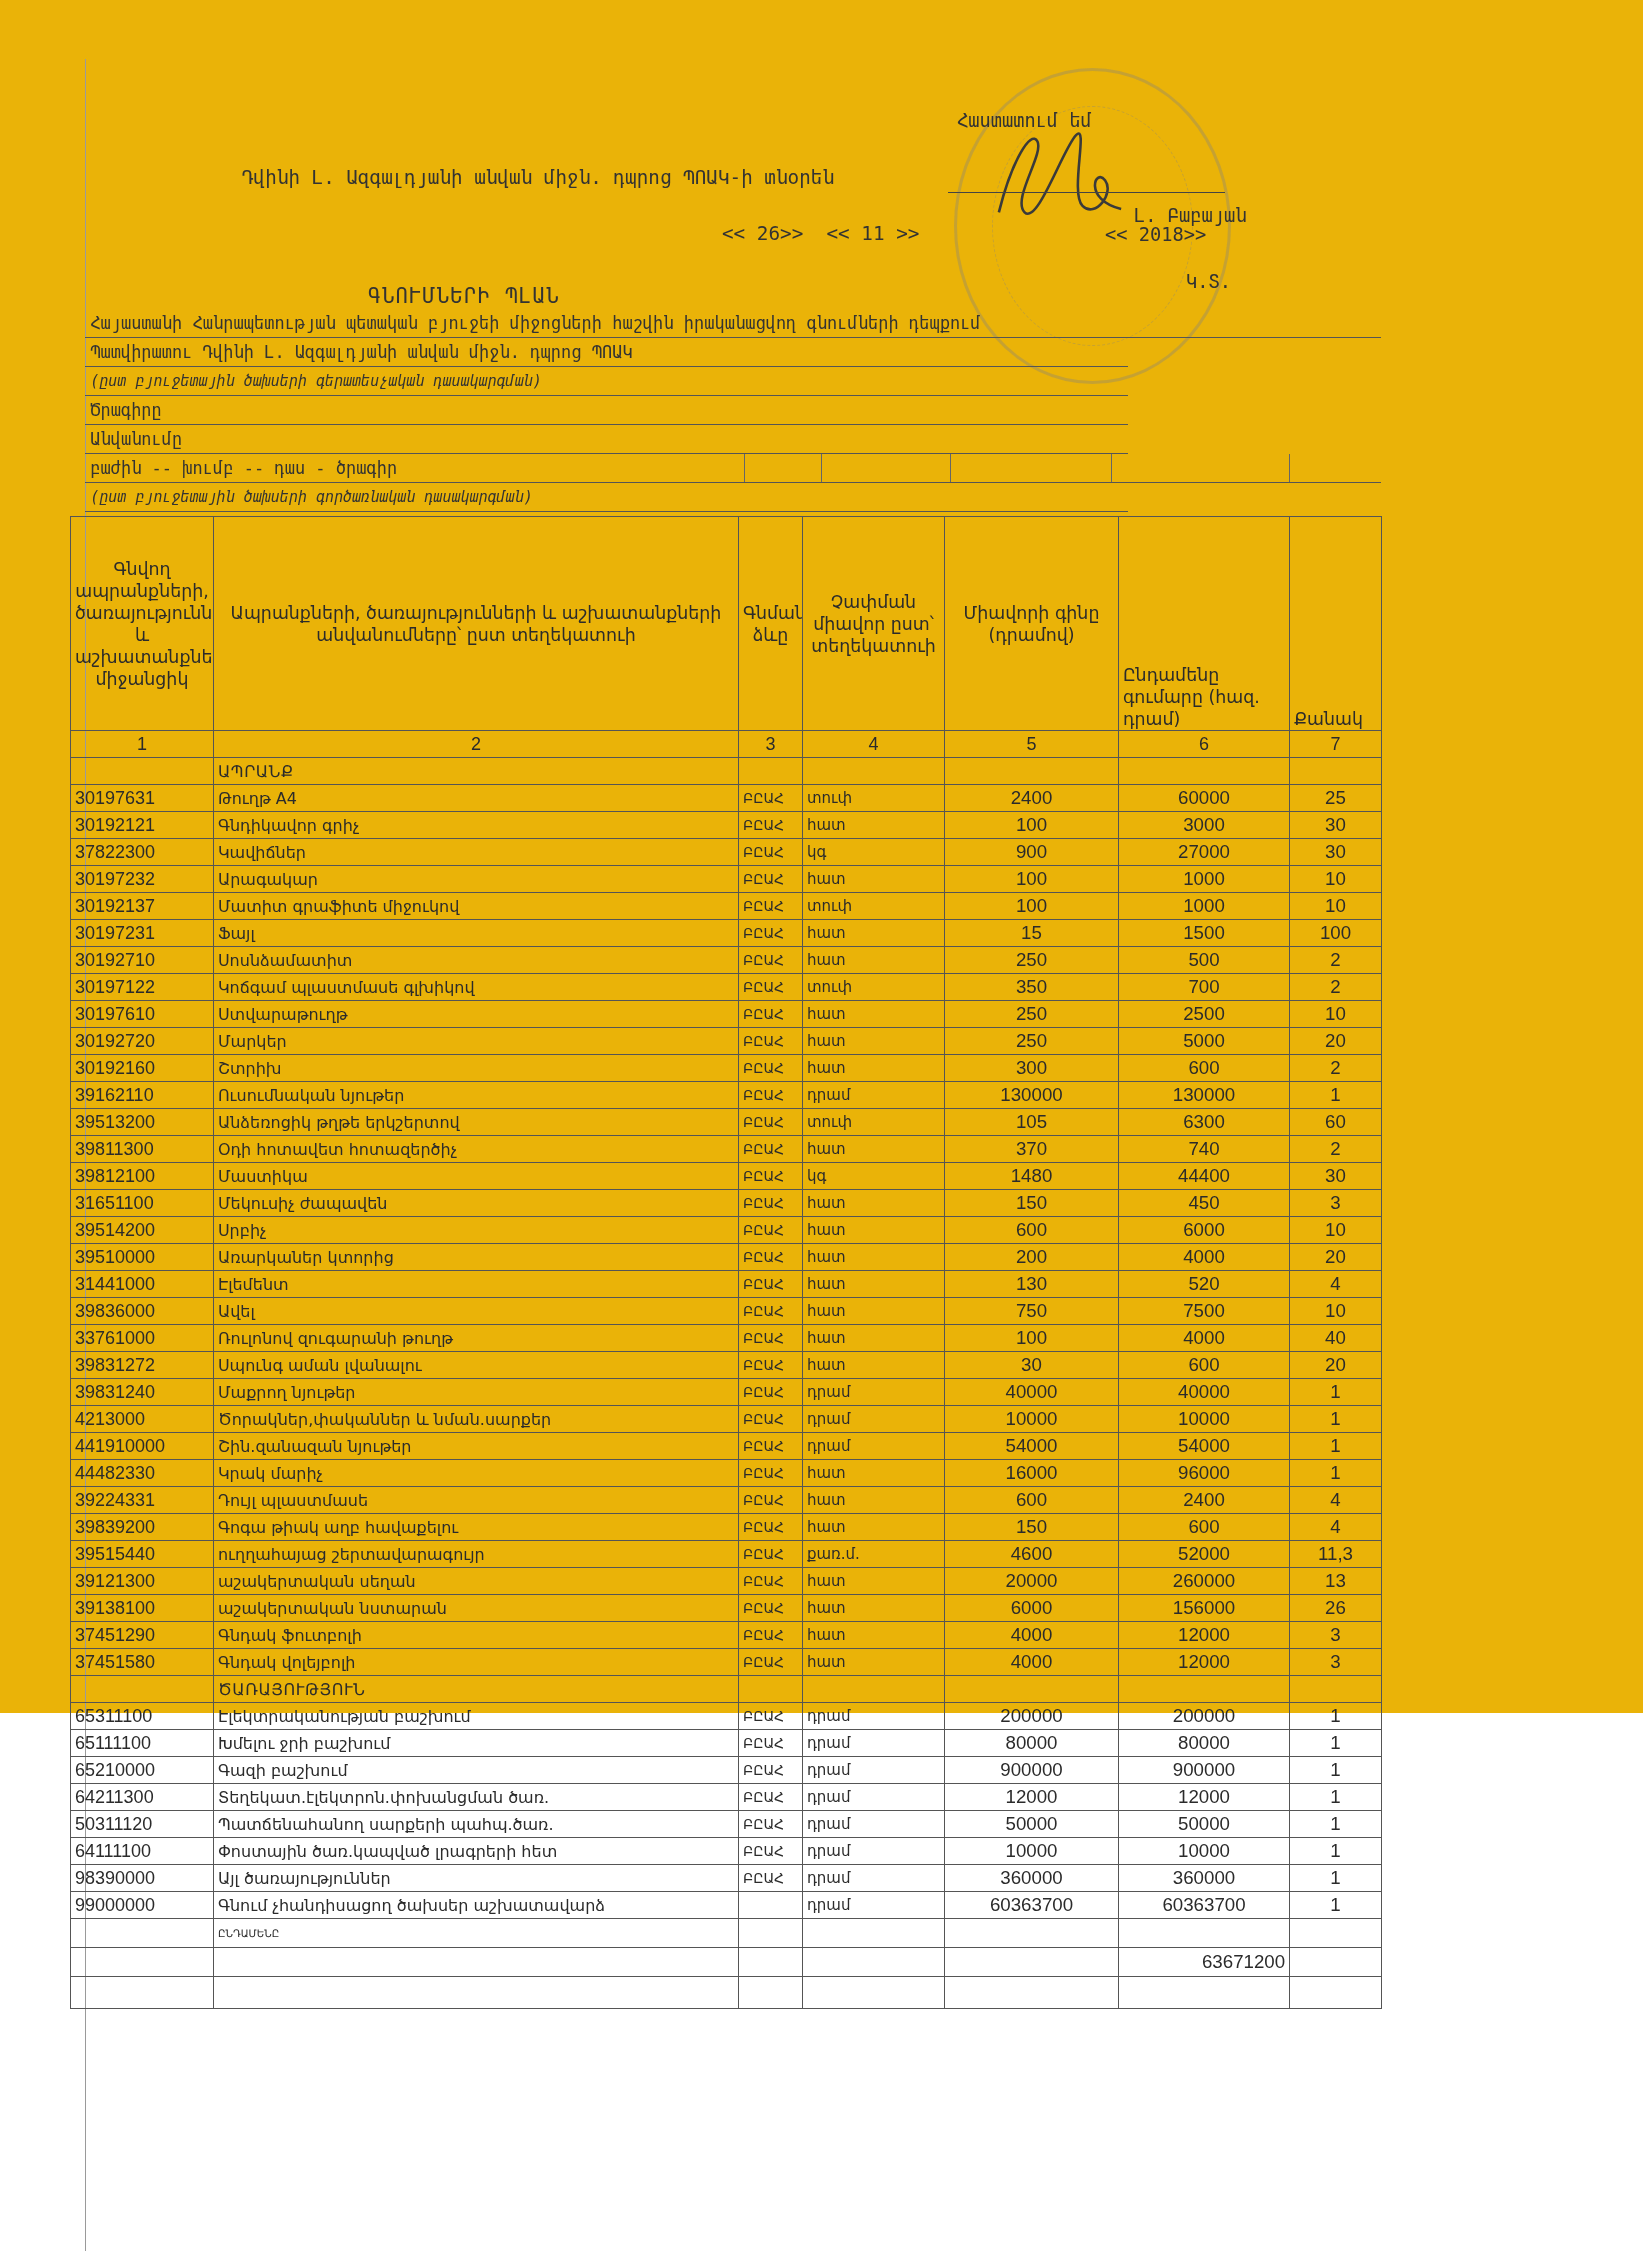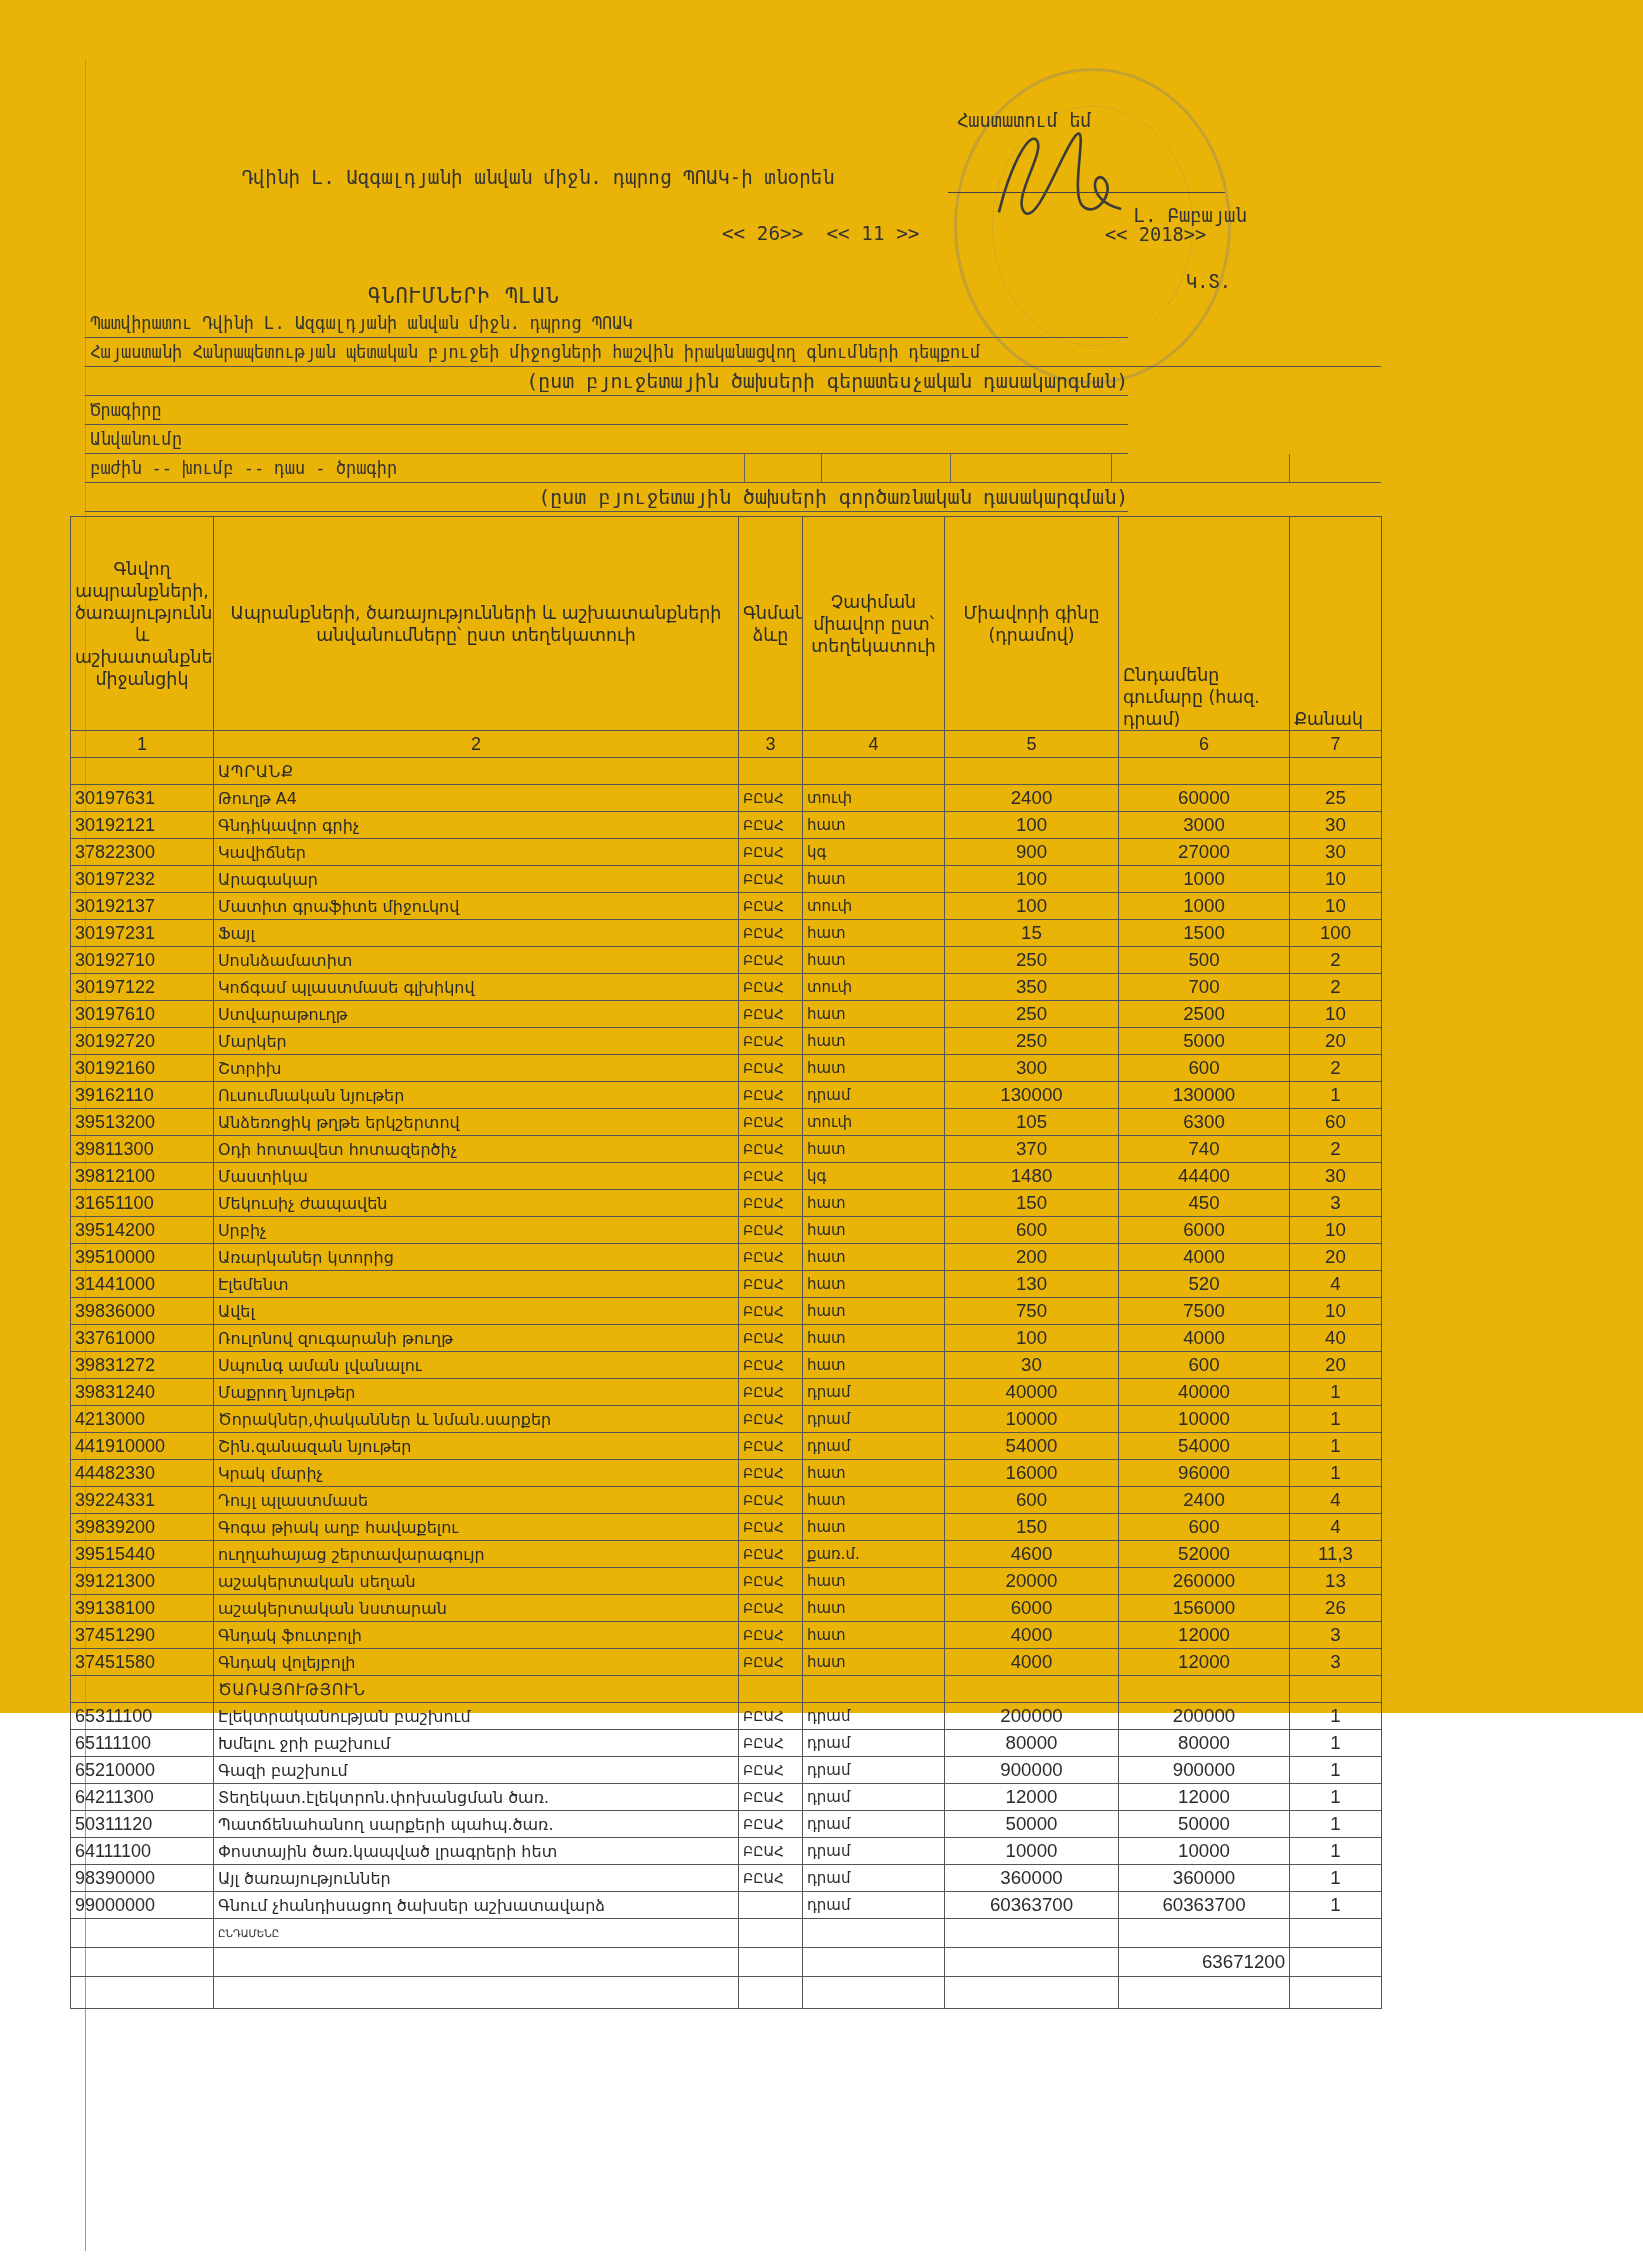--- a/index.html
+++ b/index.html
@@ -14,21 +14,21 @@
   .year { left:1105px; top:224px; font-size:18.7px; }
   .seal-mark { left:1186px; top:271px; font-size:18.7px; }
   .sigline { position:absolute; left:948px; top:192px; width:277px; height:1.3px; background:#444; }
   .doc-title { position:absolute; left:368px; top:284px; font-family:"DejaVu Sans Mono", monospace; font-size:20.6px; letter-spacing:1.3px; color:#333; }
   .stamp { position:absolute; left:954px; top:68px; width:277px; height:316px; border-radius:50%; border:3.9px solid rgba(130,130,130,0.35); box-sizing:border-box; }
   .stamp::after { content:""; position:absolute; left:35px; top:35px; right:35px; bottom:35px; border-radius:50%; border:1.9px dashed rgba(130,130,130,0.35); }
   .signature { position:absolute; left:986px; top:122px; width:148px; height:97px; }
   .form-block { position:absolute; left:85px; top:309px; width:1296px; }
   .form-line { position:relative; height:28px; border-bottom:1.9px solid #555; font-family:"DejaVu Sans Mono", monospace; font-size:17px; line-height:28px; padding-left:5.2px; color:#333; white-space:nowrap; }
   .form-line.short { width:1038px; }
-  .form-line.italic { font-size:20px;text-align:right; }
+  .form-line.italic { font-style:italic; font-size:15px; }
   .classif-cells { position:absolute; top:0; height:28px; border-left:1.3px solid #666; }
   table.main { position:absolute; left:70px; top:516px; border-collapse:collapse; table-layout:fixed; width:1311px; font-family:"Liberation Sans", sans-serif; }
   table.main td, table.main th { border:1.3px solid #555; font-weight:normal; color:#2b2b2b; padding:0 3.9px; overflow:hidden; white-space:nowrap; }
   table.main th { font-size:17.4px; line-height:22px; vertical-align:middle; text-align:center; white-space:normal; font-family:"DejaVu Sans", sans-serif; }
   table.main th.tall { height:213px; }
   table.main tr.colnum td { text-align:center; font-size:18px; height:26px; }
   table.main tr.row td { height:26px; font-size:17.4px; }
   table.main tr.row td.code { font-family:"Liberation Sans", sans-serif; font-size:18px; }
   table.main tr.row td.name { font-family:"DejaVu Sans", sans-serif; font-size:16px; }
   table.main tr.row td.proc { font-family:"DejaVu Sans", sans-serif; font-size:14px; }
@@ -56,22 +56,22 @@
   <div class="hdr-text date">
     <span>&lt;&lt; 26&gt;&gt;</span>
     &nbsp;<span>&lt;&lt; 11 &gt;&gt;</span>
   </div>
   <div class="hdr-text year">&lt;&lt; 2018&gt;&gt;</div>
   <div class="hdr-text seal-mark">Կ.Տ.</div>
 
   <div class="doc-title">ԳՆՈՒՄՆԵՐԻ ՊԼԱՆ</div>
 
   <div class="form-block">
+    <div class="form-line">Հայաստանի Հանրապետության պետական բյուջեի միջոցների հաշվին իրականացվող գնումների դեպքում</div>
     <div class="form-line short">Պատվիրատու Դվինի Լ.  Ազգալդյանի անվան միջն. դպրոց ՊՈԱԿ</div>
-    <div class="form-line">Հայաստանի Հանրապետության պետական բյուջեի միջոցների հաշվին իրականացվող գնումների դեպքում</div>
     <div class="form-line short italic">(ըստ բյուջետային ծախսերի գերատեսչական դասակարգման)</div>
     <div class="form-line short">Ծրագիրը</div>
     <div class="form-line short">Անվանումը</div>
     <div class="form-line">
       <span>բաժին -- խումբ -- դաս - ծրագիր</span>
       <div class="classif-cells" style="left:659px"></div>
       <div class="classif-cells" style="left:736px"></div>
       <div class="classif-cells" style="left:865px"></div>
       <div class="classif-cells" style="left:1026px"></div>
       <div class="classif-cells" style="left:1204px"></div>

